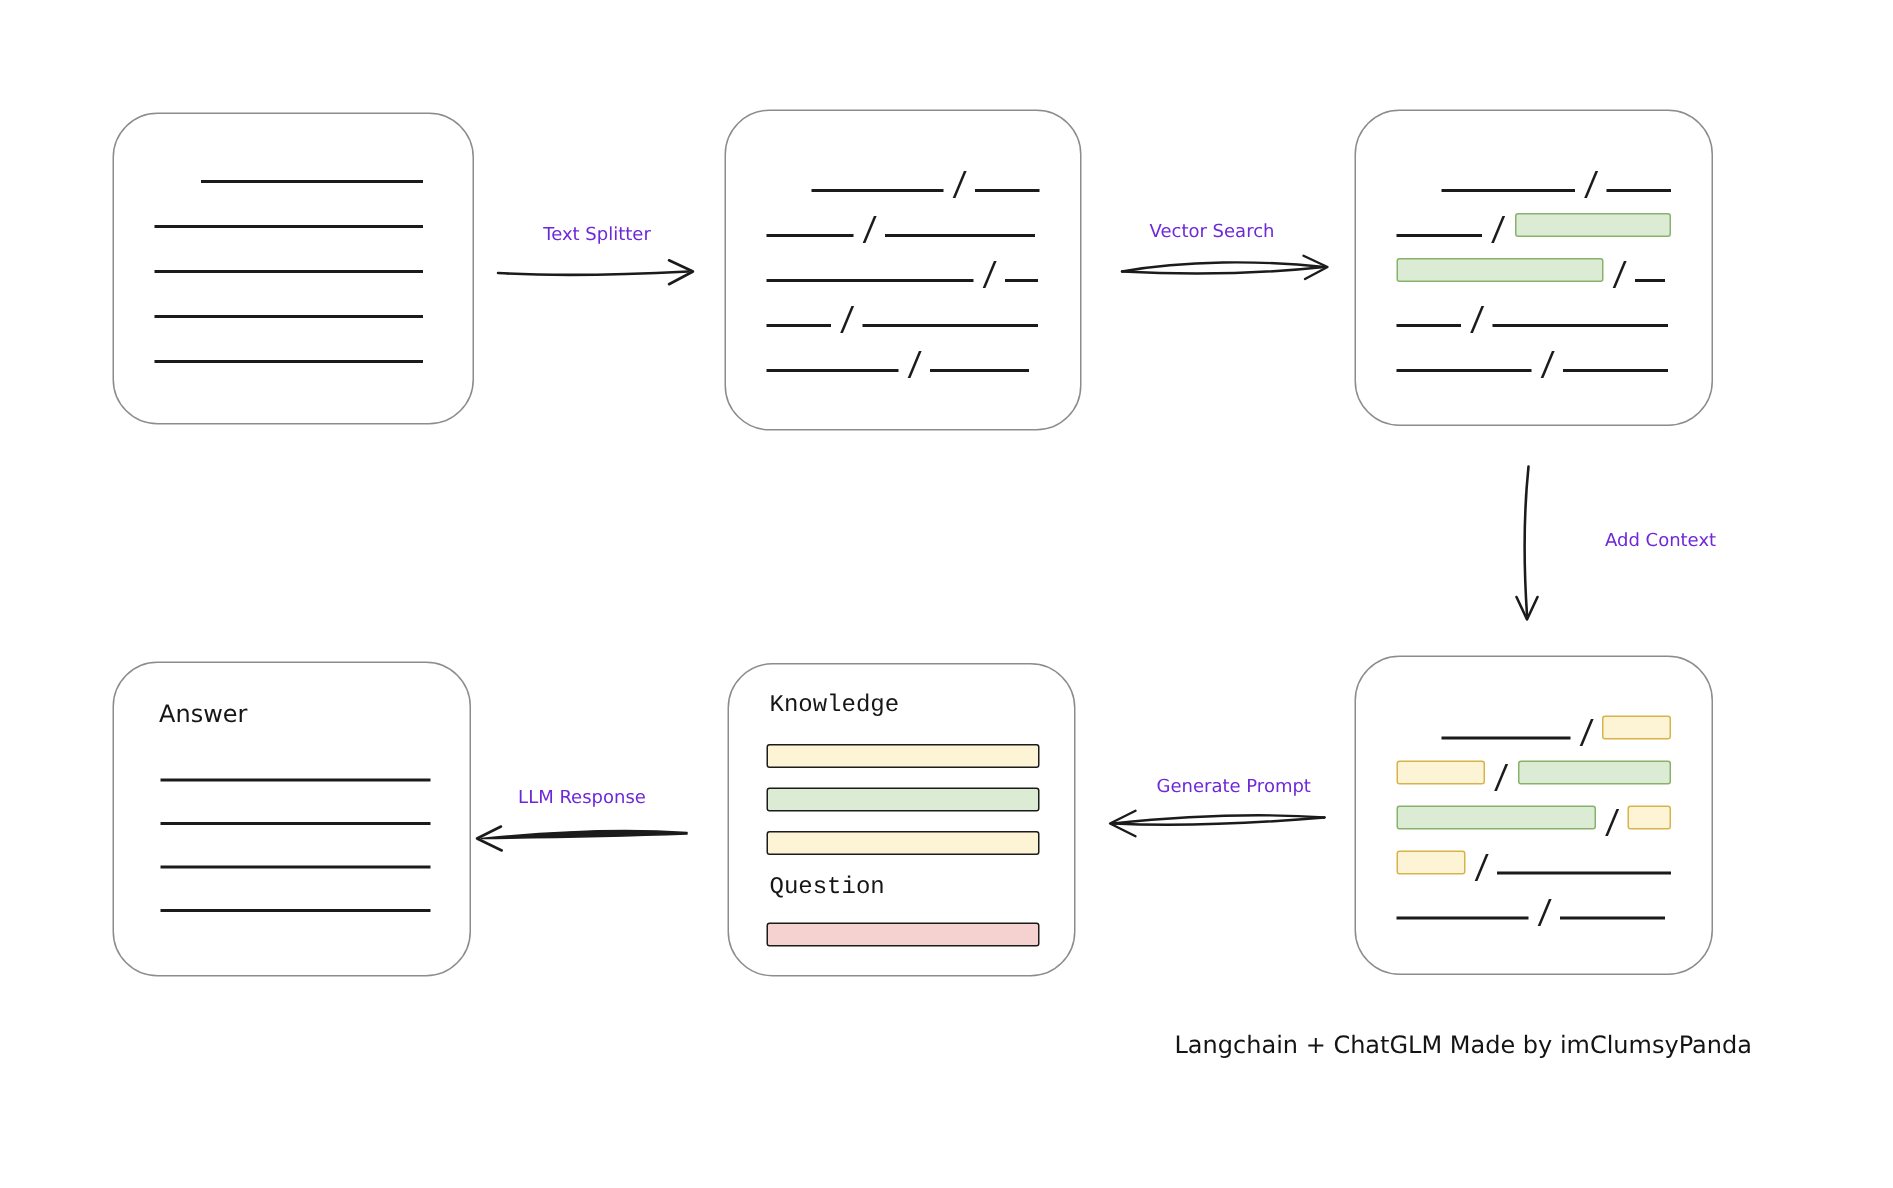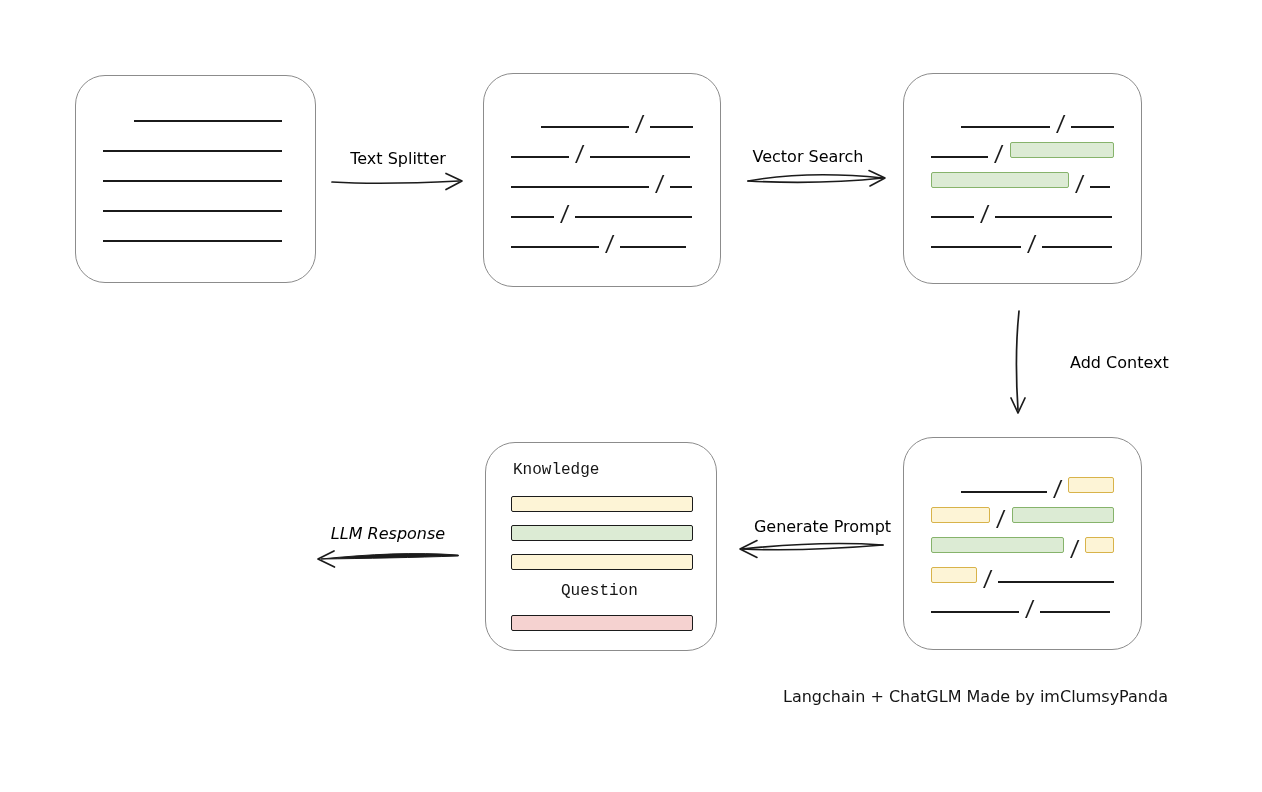--- a/index.html
+++ b/index.html
@@ -12,21 +12,21 @@
   .doc-row{display:flex;align-items:flex-end;height:30px;gap:7px;}
   .tline{height:0;border-bottom:2px solid var(--line);}
   .slash{font-size:22px;line-height:16px;margin-bottom:-4px;transform:skewX(-6deg);color:var(--line);}
   .chunk{height:16px;border:1.5px solid;border-radius:2px;box-sizing:border-box;}
   .chunk-green,.bar-green{background:var(--green-fill);border-color:var(--green-border);}
   .chunk-yellow,.bar-yellow{background:var(--yellow-fill);border-color:var(--yellow-border);}
   .chunk-red,.bar-red{background:var(--red-fill);border-color:var(--red-border);}
   .inbox-label{position:absolute;font-size:16px;color:#161616;white-space:nowrap;}
   .bar{width:182px;height:16px;border:1.5px solid;border-radius:2px;box-sizing:border-box;margin-bottom:13px;}
   .answer-line{width:180px;height:0;border-bottom:2px solid var(--line);margin-bottom:27px;}
-  .arrow-label{position:absolute;font-size:16px;color:#000000;text-align:center;white-space:nowrap;}
+  .arrow-label{position:absolute;font-size:12px;color:#6d28d9;text-align:center;white-space:nowrap;}
   #caption{position:absolute;left:783px;top:687px;font-size:16px;color:#141414;white-space:nowrap;}
   #arrows-svg{position:absolute;left:0;top:0;pointer-events:none;}
 </style>
 </head>
 <body>
 
 <div id="canvas" style="--box-border: #8c8c8c; --line: #1b1b1b; --green-fill: #dcebd4; --green-border: #86b36b; --yellow-fill: #fdf4d6; --yellow-border: #d8b34a; --red-fill: #f5d2d0; --red-border: #bf5b58;">
 
   <svg id="arrows-svg" width="1262" height="792" viewBox="0 0 1262 792">
     <g stroke="#1b1b1b" stroke-width="1.7" fill="none" stroke-linecap="round" stroke-linejoin="round">
@@ -163,28 +163,37 @@
       </div>
   </div>
 
   <div class="box" style="left:485px;top:442px;width:232px;height:209px;font-family:Liberation Mono, monospace;">
     <div class="inbox-label" style="left:27px;top:18px;">Knowledge</div>
     <div style="position:absolute;left:25px;top:53px;">
         <div class="bar bar-yellow"></div>
         <div class="bar bar-green"></div>
         <div class="bar bar-yellow"></div>
       </div>
-    <div class="inbox-label" style="left:27px;top:139px;margin-left:48px;">Question</div>
+    <div class="inbox-label" style="left:27px;top:139px;">Question</div>
     <div style="position:absolute;left:25px;top:172px;">
         <div class="bar bar-red"></div>
       </div>
   </div>
 
+  <div class="box" style="left:75px;top:441px;width:239px;height:210px;">
+    <div class="inbox-label" style="left:30px;top:24px;">Answer</div>
+    <div style="position:absolute;left:31px;top:77px;">
+        <div class="answer-line"></div>
+        <div class="answer-line"></div>
+        <div class="answer-line"></div>
+        <div class="answer-line"></div>
+      </div>
+  </div>
 
   <div class="arrow-label" style="left:337px;top:149px;width:122px;">Text Splitter</div>
   <div class="arrow-label" style="left:746px;top:147px;width:124px;">Vector Search</div>
   <div class="arrow-label" style="left:1070px;top:353px;text-align:left;">Add Context</div>
   <div class="arrow-label" style="left:742px;top:517px;width:141px;margin-left:10px;">Generate Prompt</div>
-  <div class="arrow-label" style="left:326px;top:524px;width:124px;font-style:italic;">LLM Response</div>
+  <div class="arrow-label" style="left:326px;top:524px;width:124px;">LLM Response</div>
 
   <div id="caption">Langchain + ChatGLM Made by imClumsyPanda</div>
 
 </div>
 
 </body></html>

